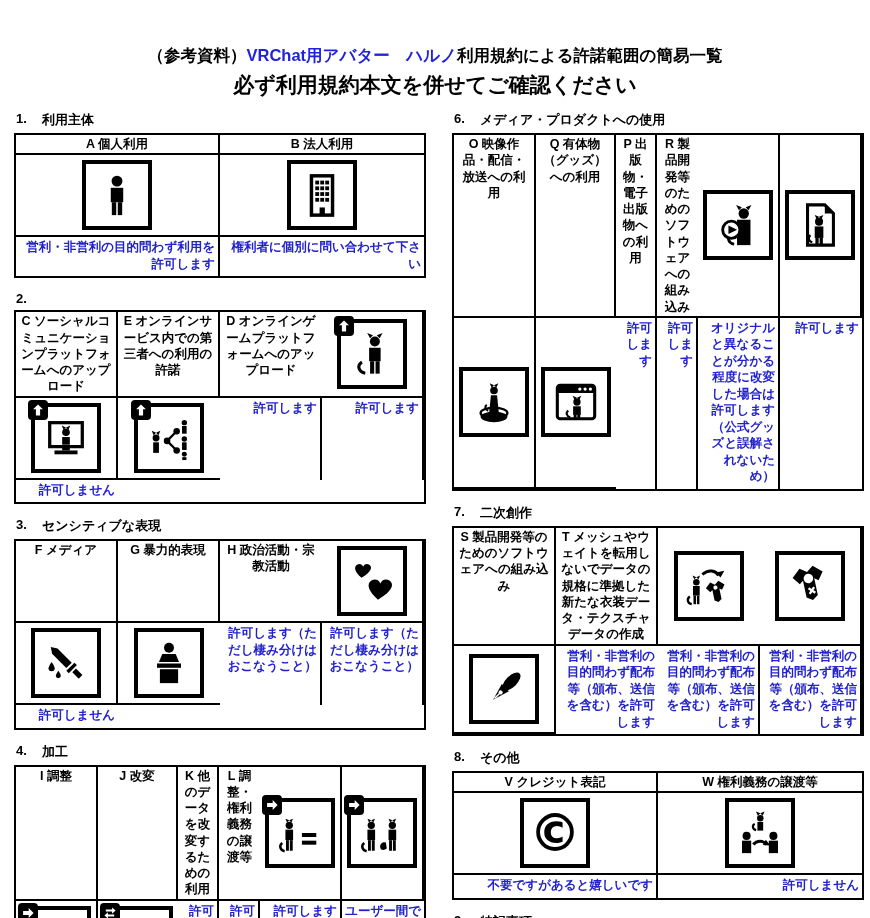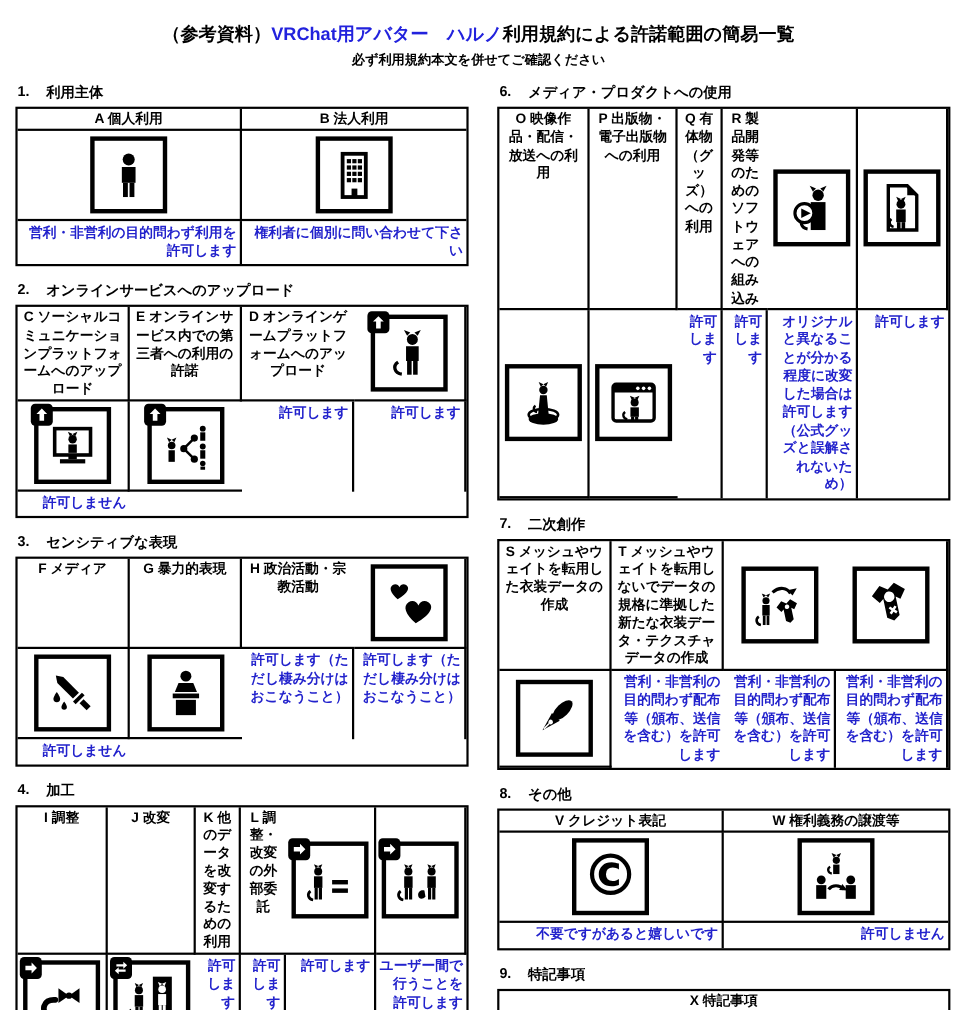--- a/index.html
+++ b/index.html
@@ -1,20 +1,20 @@
 <!DOCTYPE html>
 <html><head>
 <meta charset="utf-8">
 <style>
   html,body{margin:0;padding:0;background:#fff;color:#000;}
   body{width:870px;font-family:"Liberation Sans","DejaVu Sans",sans-serif;}
   .doc{width:870px;}
-  .title{text-align:center;padding-top:20px;font-weight:bold;}
+  .title{text-align:center;padding-top:20px;font-weight:bold;margin-top:25px;}
   .title-line1{font-size:16.5px;}
-  .title-line2{font-size:12px;margin-top:4px;}
+  .title-line2{font-size:21px;margin-top:4px;}
   .hl{color:#2222dd;}
   .columns{display:flex;margin-top:12px;padding-left:14px;align-items:flex-start;}
   .col{width:412px;}
   .col + .col{margin-left:26px;}
   .section{margin-bottom:13px;}
   .sec-h{display:flex;font-weight:bold;font-size:13px;margin:0 0 4px 2px;}
   .sec-num{width:26px;flex:none;}
   .tbl{display:grid;border:2px solid #000;background:#fff;}
   .cols-1{grid-template-columns:1fr;}
   .cols-2{grid-template-columns:1fr 1fr;}
@@ -89,21 +89,20 @@
             </div>
           </div>
           <div class="cell result">営利・非営利の目的問わず利用を許可します</div>
           <div class="cell result">権利者に個別に問い合わせて下さい</div>
         </div>
       </div>
 
       <div class="section">
         <div class="sec-h">
           <span class="sec-num">2.</span>
-          <span>オンラインサービスへのアップロード</span>
         </div>
         <div class="tbl cols-3">
           <div class="cell head">C ソーシャルコミュニケーションプラットフォームへのアップロード</div>
           <div class="cell head">E オンラインサービス内での第三者への利用の許諾</div>
           <div class="cell head">D オンラインゲームプラットフォームへのアップロード</div>
           <div class="cell iconcell">
             <div class="icon-frame">
               <div class="badge">
                   <svg width="14" height="14" viewBox="0 0 20 20">
                     <path fill="#fff" d="M10 2l7 7h-4v9H7V9H3z"></path>
@@ -220,21 +219,21 @@
 
       <div class="section">
         <div class="sec-h">
           <span class="sec-num">4.</span>
           <span>加工</span>
         </div>
         <div class="tbl cols-4">
           <div class="cell head">I 調整</div>
           <div class="cell head">J 改変</div>
           <div class="cell head">K 他のデータを改変するための利用</div>
-          <div class="cell head">L 調整・改変の外部委託</div>
+          <div class="cell head">L 調整・権利義務の譲渡等</div>
           <div class="cell iconcell">
             <div class="icon-frame">
               <div class="badge">
                   <svg width="14" height="14" viewBox="0 0 20 20">
                     <path fill="#fff" d="M18 10l-7 7v-4H3V7h8V3z"></path>
                   </svg>
                 </div>
               <svg width="46" height="46" viewBox="0 0 48 48" fill="#000">
                   <path d="M10.5 13 8.8 9l4 1.8z"></path>
                   <path d="M15 13 16.7 9l-4 1.8z"></path>
@@ -336,22 +335,22 @@
 
     <div class="col">
 
       <div class="section">
         <div class="sec-h">
           <span class="sec-num">6.</span>
           <span>メディア・プロダクトへの使用</span>
         </div>
         <div class="tbl cols-4">
           <div class="cell head">O 映像作品・配信・放送への利用</div>
+          <div class="cell head">Q 有体物（グッズ）への利用</div>
           <div class="cell head">P 出版物・電子出版物への利用</div>
-          <div class="cell head">Q 有体物（グッズ）への利用</div>
           <div class="cell head">R 製品開発等のためのソフトウェアへの組み込み</div>
           <div class="cell iconcell">
             <div class="icon-frame">
               <svg width="46" height="46" viewBox="0 0 48 48" fill="#000">
                   <path d="M25 8.5 22 3l6 2.5z"></path>
                   <path d="M35 8.5 38 3l-6 2.5z"></path>
                   <circle cx="30" cy="12" r="5.4"></circle>
                   <rect x="23" y="18.5" width="14" height="26.5"></rect>
                   <path d="M20 44c-6-1-8-7-3.5-10" fill="none" stroke="#000" stroke-width="3"></path>
                   <circle cx="17" cy="29" r="9" fill="#fff" stroke="#000" stroke-width="3"></circle>
@@ -411,21 +410,21 @@
           <div class="cell result">許可します</div>
         </div>
       </div>
 
       <div class="section">
         <div class="sec-h">
           <span class="sec-num">7.</span>
           <span>二次創作</span>
         </div>
         <div class="tbl cols-3">
-          <div class="cell head">S メッシュやウェイトを転用した衣装データの作成</div>
+          <div class="cell head">S 製品開発等のためのソフトウェアへの組み込み</div>
           <div class="cell head">T メッシュやウェイトを転用しないでデータの規格に準拠した新たな衣装データ・テクスチャデータの作成</div>
           <div class="cell iconcell">
             <div class="icon-frame">
               <svg width="46" height="46" viewBox="0 0 48 48" fill="#000">
                   <path d="M8.5 17 6.8 13l4 1.8z"></path>
                   <path d="M13 17 14.7 13l-4 1.8z"></path>
                   <circle cx="10.8" cy="20" r="3.4"></circle>
                   <rect x="7.3" y="24" width="7" height="10"></rect>
                   <rect x="7.8" y="34" width="2.6" height="9"></rect>
                   <rect x="11.4" y="34" width="2.6" height="9"></rect>

